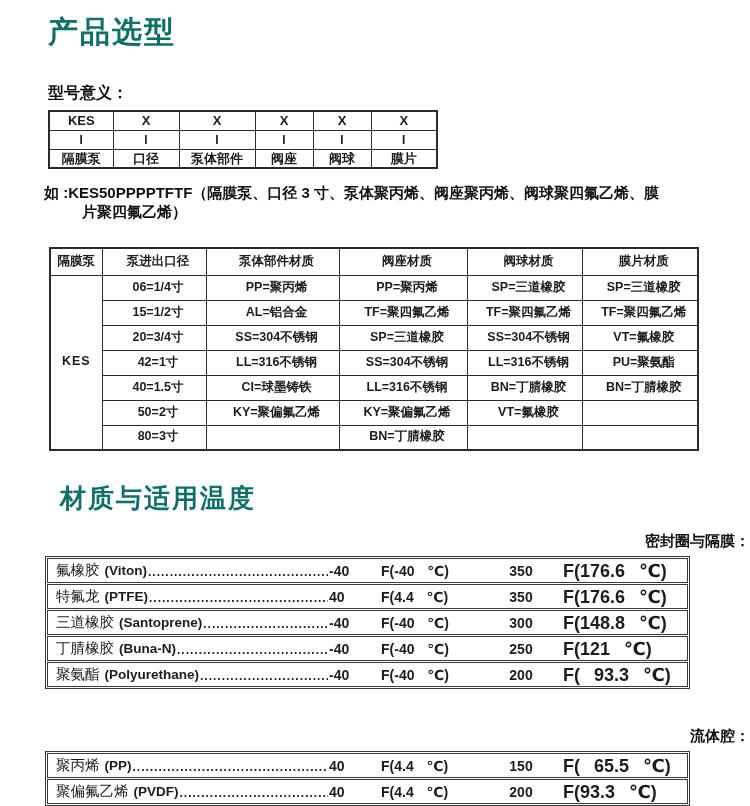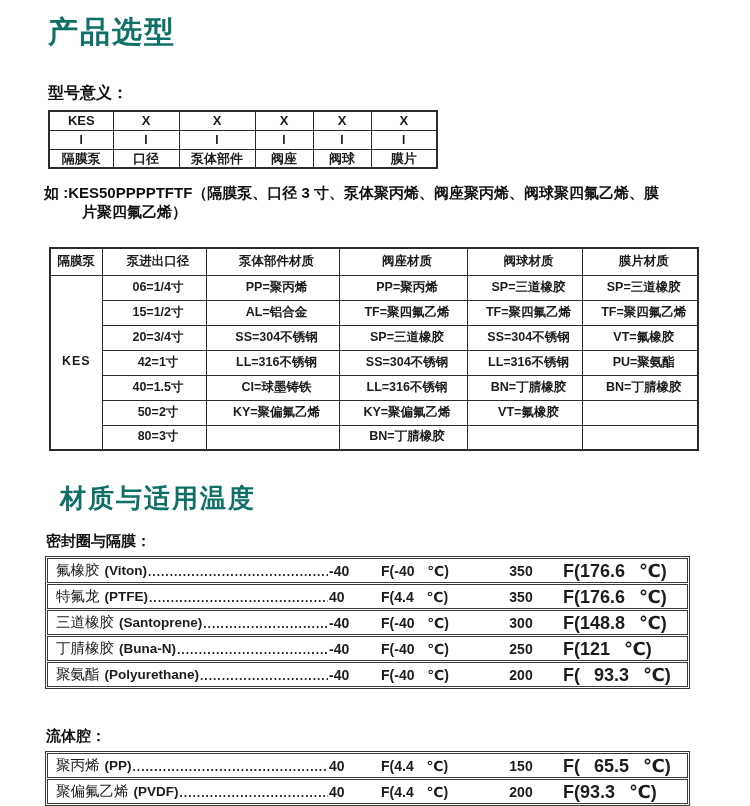--- a/index.html
+++ b/index.html
@@ -73,21 +73,21 @@
   col.sc0{width:52px} col.sc1{width:104px} col.sc2{width:133px}
   col.sc3{width:128px} col.sc4{width:115px} col.sc5{width:116px}
 
   .h2 {
     margin:30px 0 0 60px;
     font-size:26px; font-weight:700; color:var(--accent);
     letter-spacing:2px;
   }
   .temp-label {
     margin:16px 0 0 46px;
-    font-size:15px; font-weight:700; color:#111;
+    font-size:15px; font-weight:700; color:#111;text-align:right;
   }
 
   
   .temp-table {
     margin:5px 0 0 45px;
     width:645px;
     border:1px solid #3a3a3a;
     padding:1px;
   }
   .trow {

